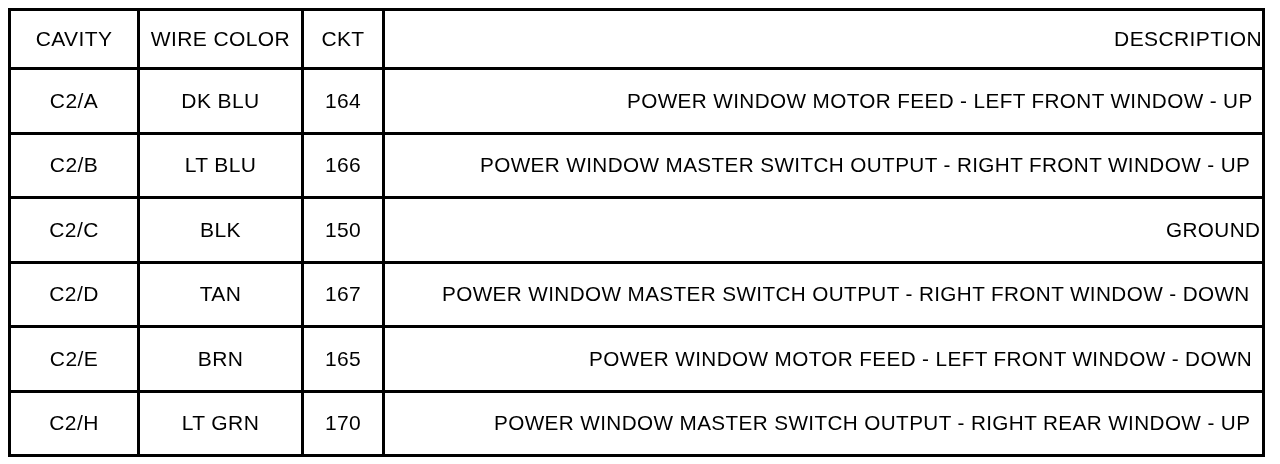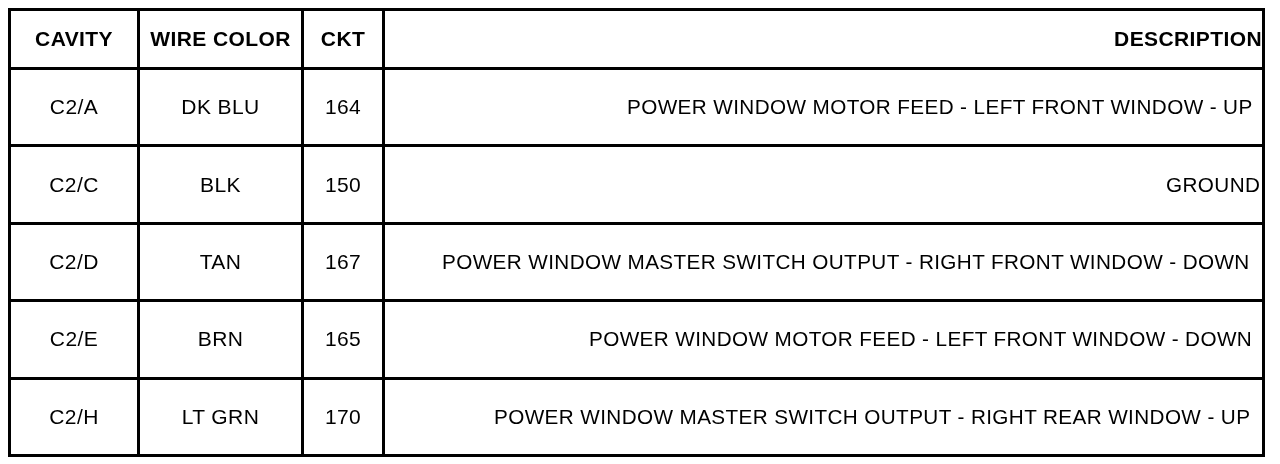--- a/index.html
+++ b/index.html
@@ -49,21 +49,21 @@
     font-weight: normal;
     letter-spacing: 0.4px;
     color: #000000;
     background: #ffffff;
     vertical-align: middle;
     white-space: nowrap;
     overflow: hidden;
   }
 
   #pinout-table thead th {
-    font-weight: bold;
+    font-weight: normal;
   }
 
   .cell-center {
     text-align: center;
   }
 
   .cell-desc {
     text-align: right;
     padding-left: 7px;
   }
@@ -102,20 +102,26 @@
     </thead>
 
     <tbody>
       <tr>
         <td class="cell-center">C2/A</td>
         <td class="cell-center">DK BLU</td>
         <td class="cell-center">164</td>
         <td class="cell-desc"><span class="desc-text">POWER WINDOW MOTOR FEED - LEFT FRONT WINDOW - UP</span></td>
       </tr>
 
+      <tr>
+        <td class="cell-center">C2/B</td>
+        <td class="cell-center">LT BLU</td>
+        <td class="cell-center">166</td>
+        <td class="cell-desc"><span class="desc-text">POWER WINDOW MASTER SWITCH OUTPUT - RIGHT FRONT WINDOW - UP</span></td>
+      </tr>
 
       <tr>
         <td class="cell-center">C2/C</td>
         <td class="cell-center">BLK</td>
         <td class="cell-center">150</td>
         <td class="cell-desc"><span class="desc-text">GROUND</span></td>
       </tr>
 
       <tr>
         <td class="cell-center">C2/D</td>

